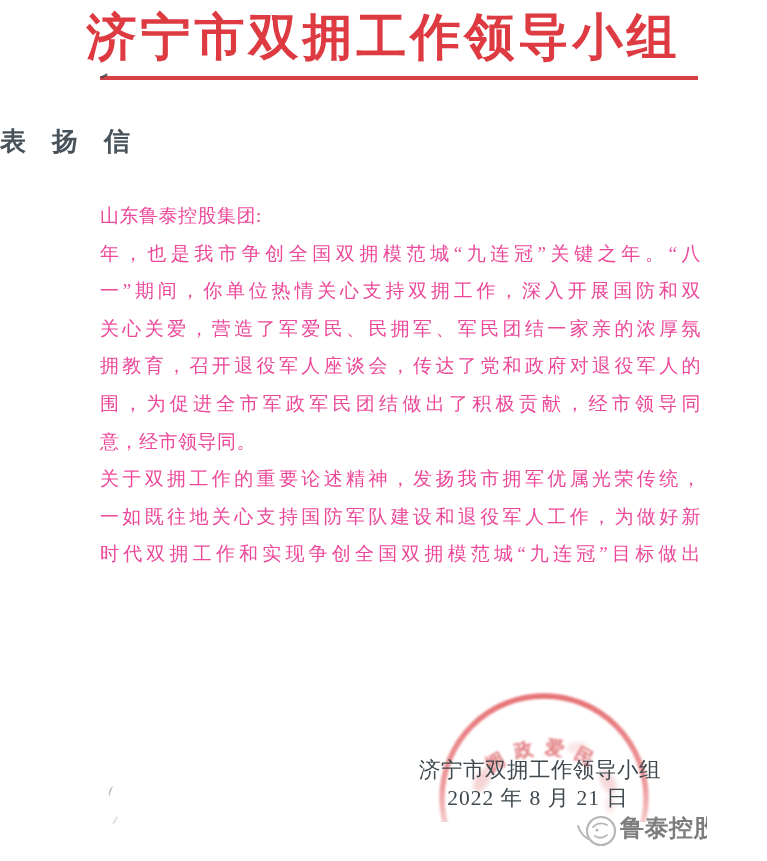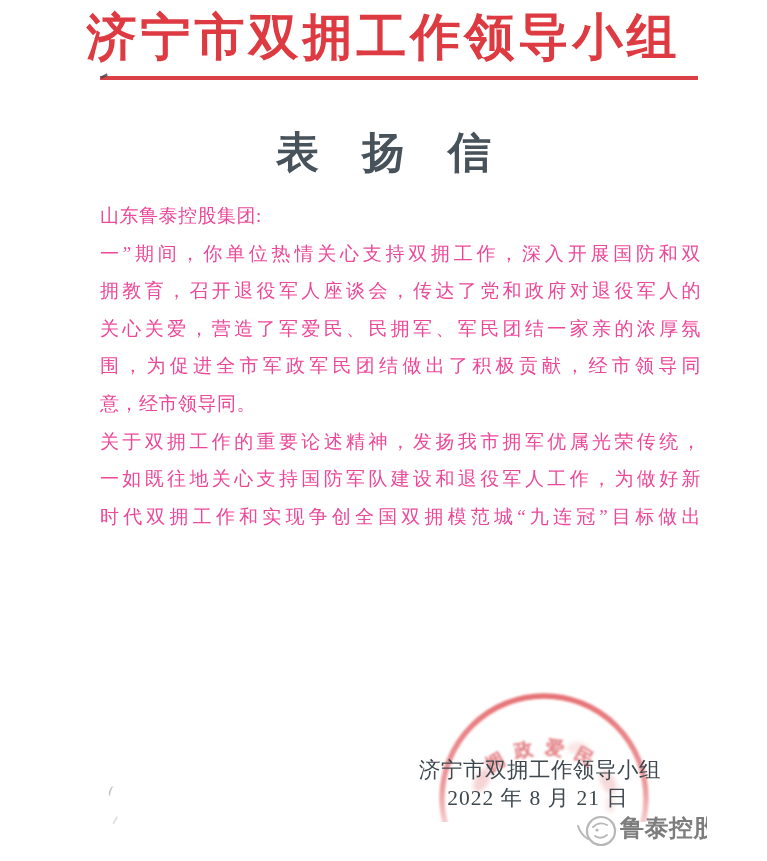--- a/index.html
+++ b/index.html
@@ -33,22 +33,21 @@
     width:8px; height:5px;
     border-bottom:3px solid #4a4a4a;
     transform:rotate(-28deg);
     border-radius:2px;
     opacity:.85;
   }
   
   .doc-title{
     position:absolute;
     left:0; top:124px; width:767px;
-    text-align:center;
-    font-size:43px;
+    font-size:26px;
     font-weight:700;
     color:#48525a;
     white-space:nowrap;
   }
   
   .body-text{
     position:absolute;
     left:100px; top:197px;
     width:601px;
     font-size:19px;
@@ -139,23 +138,24 @@
 <div class="page">
 
   <div class="org-title">济宁市双拥工作领导小组</div>
   <div class="header-rule"></div>
   <div class="rule-tick"></div>
 
   <div class="doc-title">表　扬　信</div>
 
   <div class="body-text">
     <div class="bline lastline">山东鲁泰控股集团:</div>
+    <div class="bline">年，也是我市争创全国双拥模范城“九连冠”关键之年。“八</div>
     <div class="bline">一”期间，你单位热情关心支持双拥工作，深入开展国防和双</div>
+    <div class="bline">关心关爱，营造了军爱民、民拥军、军民团结一家亲的浓厚氛</div>
     <div class="bline">拥教育，召开退役军人座谈会，传达了党和政府对退役军人的</div>
-    <div class="bline">关心关爱，营造了军爱民、民拥军、军民团结一家亲的浓厚氛</div>
     <div class="bline">围，为促进全市军政军民团结做出了积极贡献，经市领导同</div>
     <div class="bline lastline">意，经市领导同。</div>
     <div class="bline">关于双拥工作的重要论述精神，发扬我市拥军优属光荣传统，</div>
     <div class="bline">一如既往地关心支持国防军队建设和退役军人工作，为做好新</div>
     <div class="bline">时代双拥工作和实现争创全国双拥模范城“九连冠”目标做出</div>
   </div>
 
   <svg class="seal" width="232" height="142" viewBox="0 0 232 142">
     <defs>
       <linearGradient id="sealFade" x1="0" y1="0" x2="0" y2="1">

